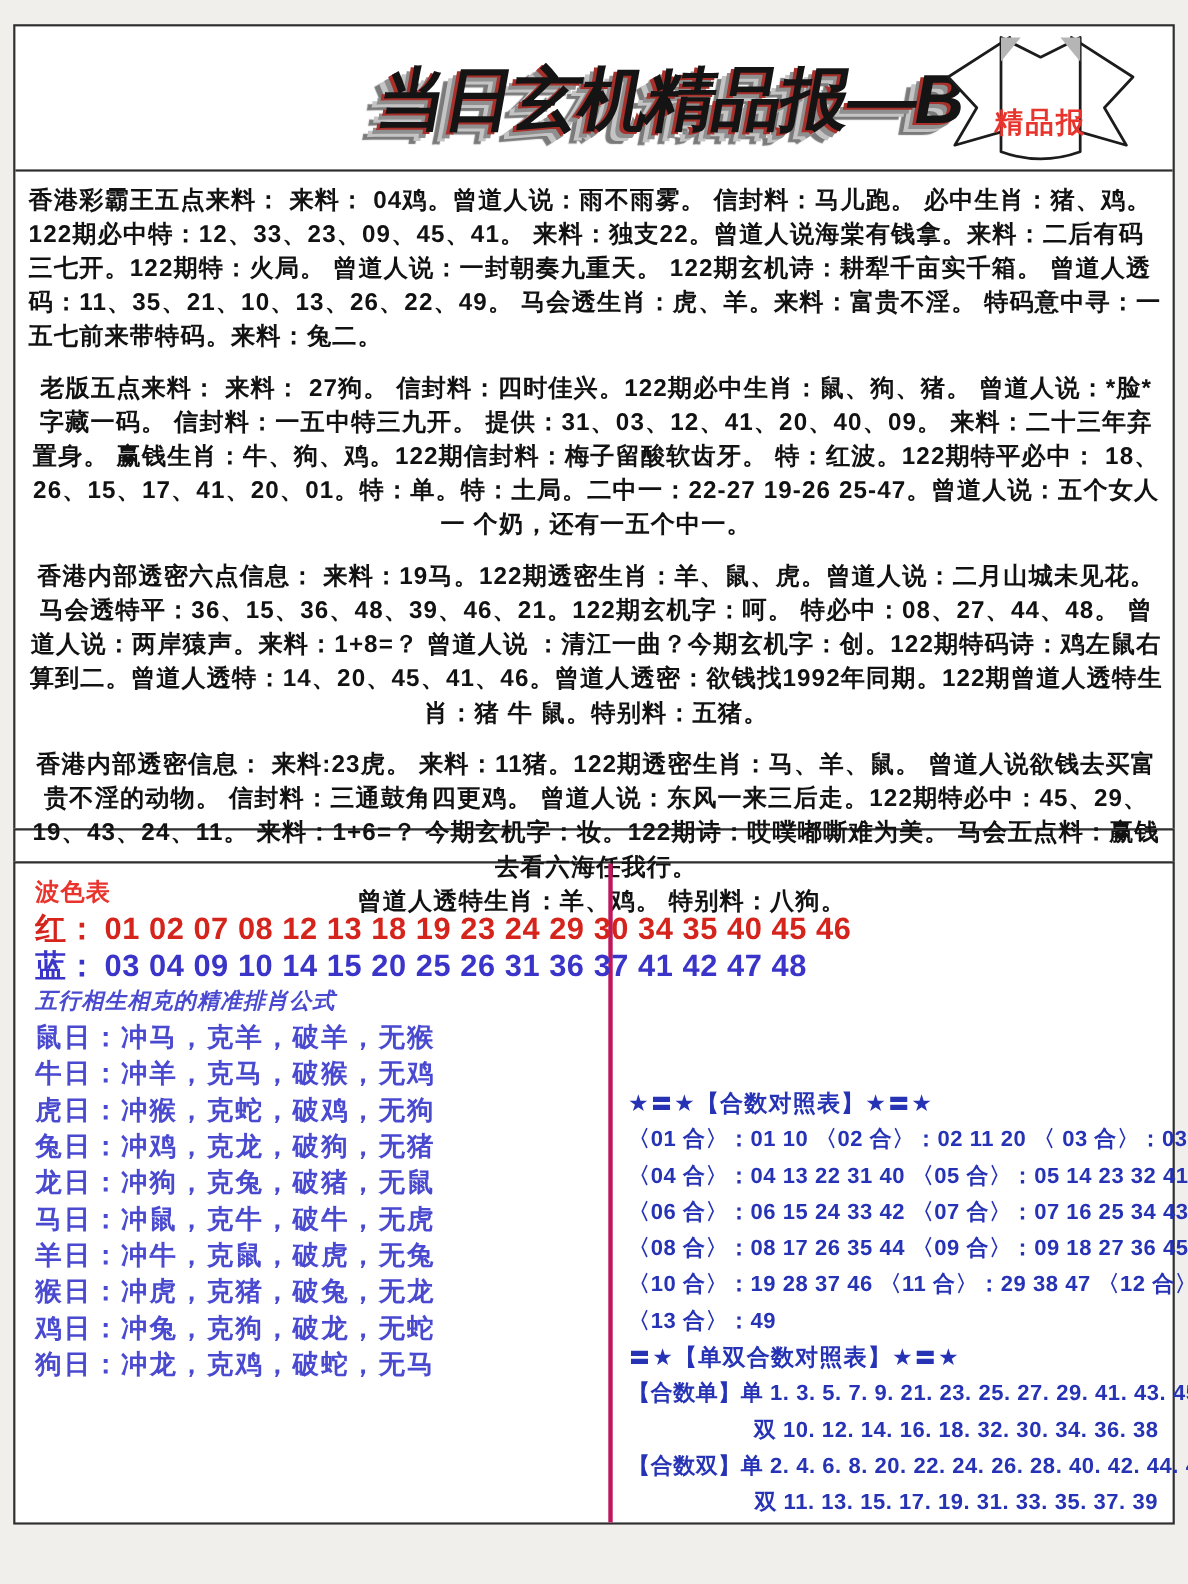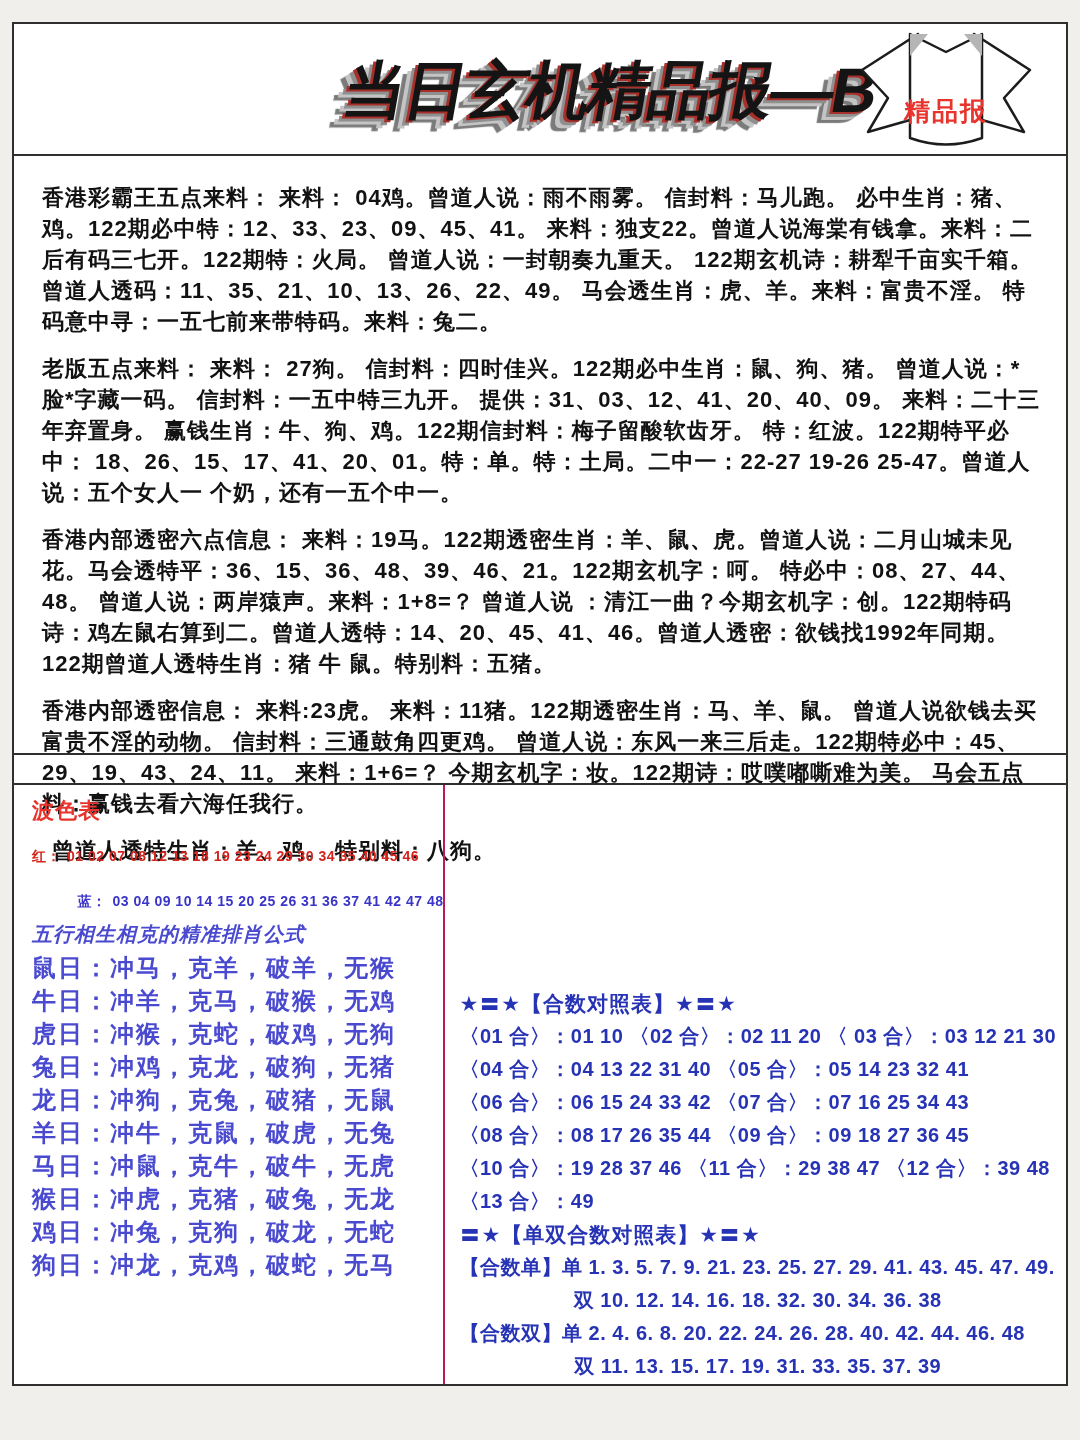--- a/index.html
+++ b/index.html
@@ -33,34 +33,34 @@
   .ribbon-label{
     position:absolute;left:50%;top:74px;transform:translateX(-50%);
     color:var(--title-red);font-size:26px;letter-spacing:2px;white-space:nowrap;
   }
 
   
   .paragraphs{
     padding:10px 8px 0 12px;
     font-size:22px;line-height:31px;letter-spacing:1px;color:#121212;
   }
-  .para{margin:16px;}
-  .para + .para{margin-top:16px;}
+  .para{margin:0;}
+  .para + .para{margin-top:16px;text-align:center;}
   .para.cont{margin-top:0;text-indent:10px;}
 
   
   .strip{height:32px;margin-top:-2px;}
 
   
   .bottom-box{margin-top:-2px;height:603px;display:flex;}
-  .col-left{width:543px;border-right:2px solid #be185d;padding:8px 0 0 18px;box-sizing:border-box;}
+  .col-left{width:543px;border-right:4px solid #be185d;padding:8px 0 0 18px;box-sizing:border-box;}
   .col-right{flex:1;padding:202px 0 0 14px;box-sizing:border-box;}
 
   .bose-title{color:var(--title-red);font-size:22px;height:35px;line-height:35px;letter-spacing:1px;}
-  .wave-row{height:33px;line-height:33px;font-size:14px;letter-spacing:0.5px;white-space:nowrap;margin-top:12px;}
+  .wave-row{height:33px;line-height:33px;font-size:28px;letter-spacing:0.5px;white-space:nowrap;}
   .wave-row .wave-label{margin-right:6px;}
   .c-red{color:var(--red);}
   .c-blue{color:var(--blue);text-align:right;}
   .c-green{color:var(--green);}
   .formula-title{color:var(--zodiac-blue);font-size:20px;height:33px;line-height:33px;letter-spacing:1px;font-style:italic;}
   .zodiac-line{color:var(--zodiac-blue);font-size:24px;height:33px;line-height:33px;letter-spacing:2px;white-space:nowrap;}
 
   .r-header{color:var(--right-blue);font-size:21px;height:33px;line-height:33px;letter-spacing:1px;white-space:nowrap;}
   .r-line{color:var(--right-blue);font-size:20px;height:33px;line-height:33px;letter-spacing:0.5px;white-space:nowrap;padding-right:10px;}
 </style>
@@ -112,22 +112,22 @@
           </div>
         </div>
       <div class="formula-title">五行相生相克的精准排肖公式</div>
       <div>
 
       <div class="zodiac-line">鼠日：冲马，克羊，破羊，无猴</div>
           <div class="zodiac-line">牛日：冲羊，克马，破猴，无鸡</div>
           <div class="zodiac-line">虎日：冲猴，克蛇，破鸡，无狗</div>
           <div class="zodiac-line">兔日：冲鸡，克龙，破狗，无猪</div>
           <div class="zodiac-line">龙日：冲狗，克兔，破猪，无鼠</div>
+          <div class="zodiac-line">马日：冲鼠，克牛，破牛，无虎</div>
           <div class="zodiac-line">羊日：冲牛，克鼠，破虎，无兔</div>
-          <div class="zodiac-line">马日：冲鼠，克牛，破牛，无虎</div>
           <div class="zodiac-line">猴日：冲虎，克猪，破兔，无龙</div>
           <div class="zodiac-line">鸡日：冲兔，克狗，破龙，无蛇</div>
           <div class="zodiac-line">狗日：冲龙，克鸡，破蛇，无马</div>
         </div>
     </div>
 
     <div class="col-right">
       <div class="r-header">★〓★【合数对照表】★〓★</div>
       <div>
 

